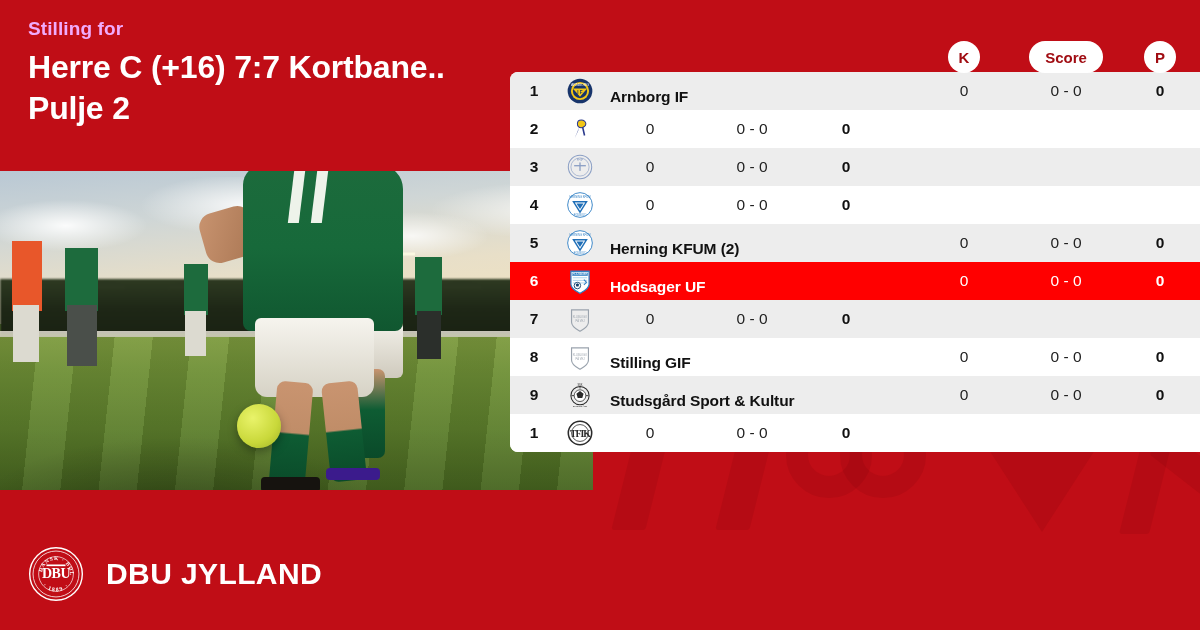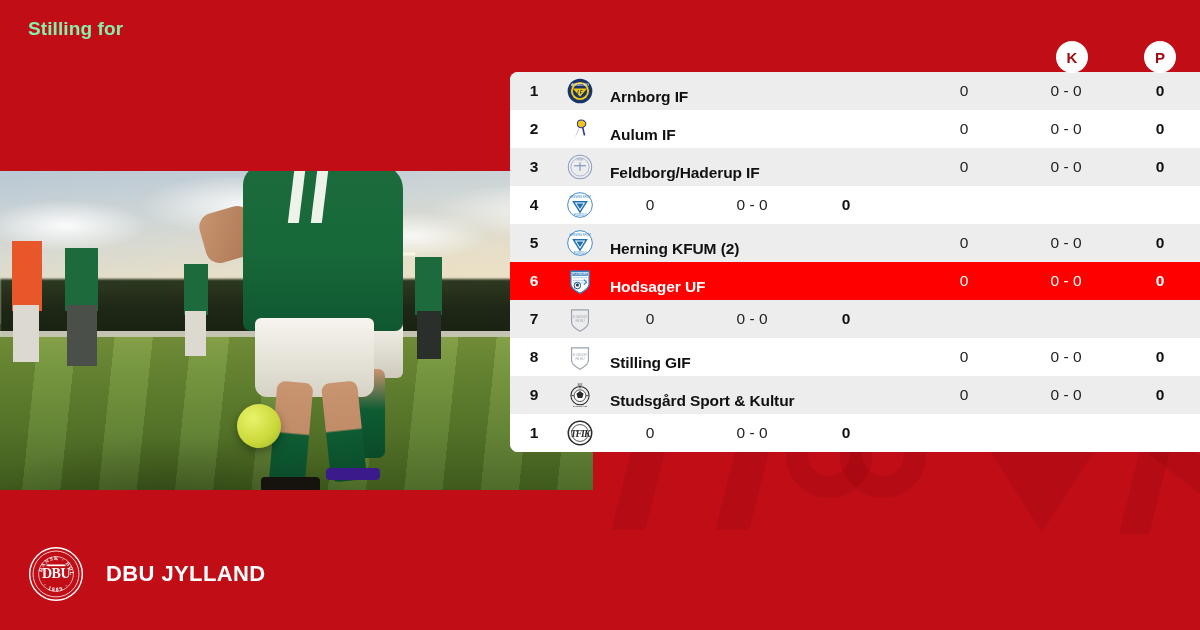--- a/index.html
+++ b/index.html
@@ -30,21 +30,21 @@
   .wm-v {
     width:0;height:0;
     border-left:62px solid transparent;
     border-right:62px solid transparent;
     border-top:96px solid #6d0206;
   }
 
   
   .header { position:absolute; left:28px; top:18px; width:470px; z-index:6; }
   .kicker {
-    color:#86efac; font-size:19px; font-weight:bold; letter-spacing:.1px;
+    color:#f0abfc; font-size:19px; font-weight:bold; letter-spacing:.1px;
     line-height:1.2; margin-bottom:6px;
   }
   .title {
     color:#fff; font-size:32px; font-weight:bold;
     line-height:1.28; letter-spacing:-.2px;
   }
 
   
   .photo {
     position:absolute; left:0; top:171px; width:593px; height:319px;
@@ -182,21 +182,21 @@
     display:flex; align-items:center; height:38px;
     font-size:15.5px; color:#111;
   }
   .row.alt { background:#ededed; }
   .row.plain { background:#ffffff; }
   .row.highlight { background:#FF0000; color:#fff; }
   .c-pos {
     width:48px; text-align:center; font-weight:bold; font-size:15.5px;
     flex:0 0 48px;
   }
-  .c-logo { width:44px; flex:0 0 44px; display:flex; align-items:flex-start; justify-content:center;font-style:italic; }
+  .c-logo { width:44px; flex:0 0 44px; display:flex; align-items:flex-start; justify-content:center; }
   .c-name { flex:1 1 auto; font-weight:bold; padding-left:8px; letter-spacing:-.1px;margin-top:12px; }
   .c-k    { width:96px; flex:0 0 96px; text-align:center; font-weight:normal; color:#222; }
   .c-score{ width:108px; flex:0 0 108px; text-align:center; font-weight:normal; color:#222; }
   .c-p    { width:80px; flex:0 0 80px; text-align:center; font-weight:bold; color:#111; }
   .row.highlight .c-k, .row.highlight .c-score, .row.highlight .c-p { color:#fff; }
 
   
   .badge { width:26px; height:26px; display:block; }
 
   
@@ -210,40 +210,44 @@
     background:#fff; color:#A00C12; font-weight:bold; font-size:15px;
     display:flex; align-items:center; justify-content:center;
   }
   .pill.circle { width:32px; height:32px; border-radius:50%; }
   .pill.rect { height:32px; border-radius:16px; padding:0 16px; }
 
   
   .footer { position:absolute; left:28px; bottom:28px; display:flex; align-items:center; z-index:6; }
   .dbu-logo { width:56px; height:56px; position:relative; }
   .dbu-text {
-    color:#fff; font-size:22px; font-weight:bold; letter-spacing:.4px;
+    color:#fff; font-size:30px; font-weight:bold; letter-spacing:.4px;
     margin-left:22px;
   }
 </style>
 </head>
 <body>
 
 <div class="watermark">
   <div class="wm-shape wm-bar" style="left:640px; top:300px; width:34px; height:230px;"></div>
   <div class="wm-shape wm-bar" style="left:700px; top:300px; width:60px; height:34px;"></div>
   <div class="wm-shape wm-bar" style="left:744px; top:300px; width:34px; height:230px;"></div>
   <div class="wm-shape wm-ring" style="left:786px; top:412px; width:86px; height:86px;"></div>
   <div class="wm-shape wm-ring" style="left:840px; top:412px; width:86px; height:86px;"></div>
   <div class="wm-shape wm-v" style="left:980px; top:436px;"></div>
   <div class="wm-shape wm-bar" style="left:1134px; top:414px; width:30px; height:120px;"></div>
   <div class="wm-shape wm-bar" style="left:1150px; top:452px; width:80px; height:30px; transform:rotate(38deg);"></div>
 </div>
 
 <div class="header">
   <div class="kicker">Stilling for</div>
+  <div class="title">
+    <div>Herre C (+16) 7:7 Kortbane..</div>
+    <div>Pulje 2</div>
+  </div>
 </div>
 
 <div class="photo">
   <div class="sky"></div>
   <div class="clouds"></div>
   <div class="treeline"></div>
   <div class="fence"></div>
   <div class="pitch"></div>
   <div class="sunflare"></div>
 
@@ -272,20 +276,23 @@
   <div class="pl boot-b"></div>
   <div class="pl ball"></div>
   <div class="pl boot-a"></div>
 </div>
 
 <div class="pills">
   <div class="pill-spacer"></div>
   <div class="pill-wrap pill-k">
     <div class="pill circle">K</div>
   </div>
+  <div class="pill-wrap pill-score">
+    <div class="pill rect">Score</div>
+  </div>
   <div class="pill-wrap pill-p">
     <div class="pill circle">P</div>
   </div>
 </div>
 
 <div class="table" id="standings-table">
     <div class="row alt">
       <div class="c-pos">1</div>
       <div class="c-logo">
         <svg class="badge" viewBox="0 0 40 40">
@@ -304,37 +311,35 @@
     </div>
     <div class="row plain">
       <div class="c-pos">2</div>
       <div class="c-logo">
         <svg class="badge" viewBox="0 0 40 40">
         <path d="M22 6c4 0 7 3 7 6s-3 6-7 6-6-3-6-6 2-6 6-6z" fill="#f2c617" stroke="#2b3a8c" stroke-width="1.6"></path>
         <path d="M19 17 L12 34 L17 23 Z" fill="#2b3a8c"></path>
         <path d="M24 17 L27 30" stroke="#2b3a8c" stroke-width="2.4" fill="none"></path>
         </svg>
       </div>
-      <div class="c-name">Aulum IF</div>
       <div class="c-k">0</div>
       <div class="c-score">0 - 0</div>
       <div class="c-p">0</div>
     </div>
     <div class="row alt">
       <div class="c-pos">3</div>
       <div class="c-logo">
         <svg class="badge" viewBox="0 0 40 40">
           <circle cx="20" cy="20" r="18" fill="none" stroke="#8a9ec4" stroke-width="1.6"></circle>
         <circle cx="20" cy="20" r="14" fill="none" stroke="#8a9ec4" stroke-width="1"></circle>
         <rect x="11" y="17" width="18" height="2" fill="#8a9ec4"></rect>
         <rect x="19" y="13" width="2" height="13" fill="#8a9ec4"></rect>
         <text x="20" y="11" text-anchor="middle" font-size="4.5" fill="#8a9ec4" font-family="sans-serif">FHIF</text>
         </svg>
       </div>
-      <div class="c-name">Feldborg/Haderup IF</div>
       <div class="c-k">0</div>
       <div class="c-score">0 - 0</div>
       <div class="c-p">0</div>
     </div>
     <div class="row plain">
       <div class="c-pos">4</div>
       <div class="c-logo">
         <svg class="badge" viewBox="0 0 40 40">
           <circle cx="20" cy="20" r="19" fill="#ffffff" stroke="#2f7fc4" stroke-width="1.4"></circle>
         <path d="M8 14h24L20 33z" fill="#1f6fb8"></path>

